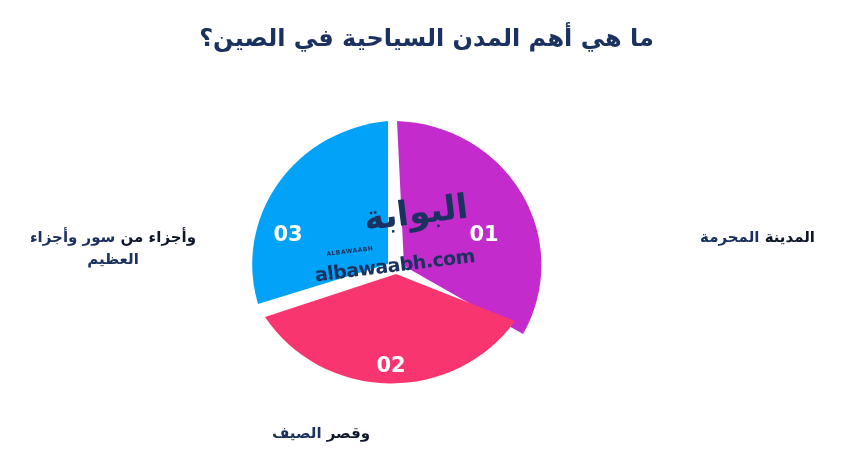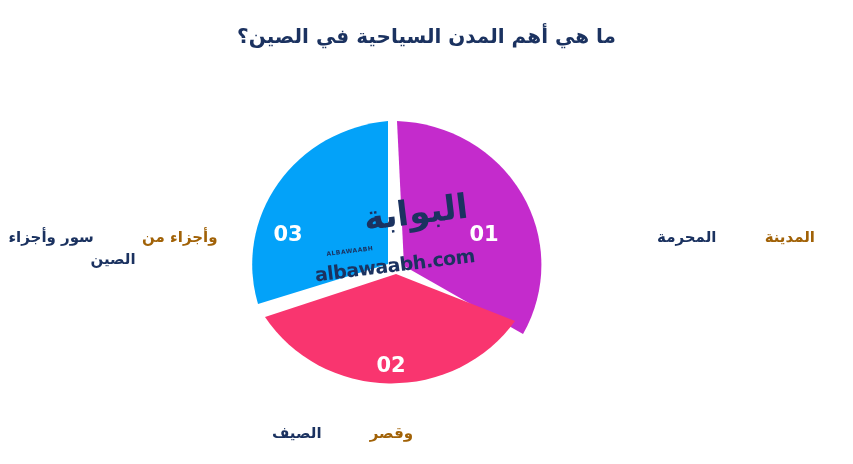--- a/index.html
+++ b/index.html
@@ -15,21 +15,21 @@
     font-family: "DejaVu Sans", "Liberation Sans", sans-serif;
   }
 
   
   #chart-title {
     position: absolute;
     left: 0;
     top: 24px;
     width: 853px;
     text-align: center;
-    font-size: 20px;
+    font-size: 24px;
     font-weight: bold;
     color: #1b3260;
     direction: rtl;
     letter-spacing: 0px;
   }
 
   
   #pie-wrap {
     position: absolute;
     left: 236px;
@@ -97,21 +97,21 @@
 
   
   .callout {
     position: absolute;
     direction: rtl;
     font-size: 15px;
     font-weight: bold;
     line-height: 1.45;
     color: #1b3260;
   }
-  .callout .hl { color: #a16207; margin-left: 43px; }
+  .callout .hl { color: #0f172a; }
 
   #label-01 {
     left: 575px;
     top: 227px;
     width: 240px;
     text-align: right;
   }
   #label-03 {
     left: 8px;
     top: 227px;
@@ -161,19 +161,19 @@
 </div>
 
 <div class="callout" id="label-01">
   <span class="hl">المدينة</span>
   <span>المحرمة</span>
 </div>
 
 <div class="callout" id="label-03">
   <span class="hl">وأجزاء من</span>
   <span>سور وأجزاء</span><br>
-  <span>الصين</span>
+  <span>العظيم</span>
 </div>
 
 <div class="callout" id="label-02">
   <span class="hl">وقصر</span>
   <span>الصيف</span>
 </div>
 
 </body></html>

